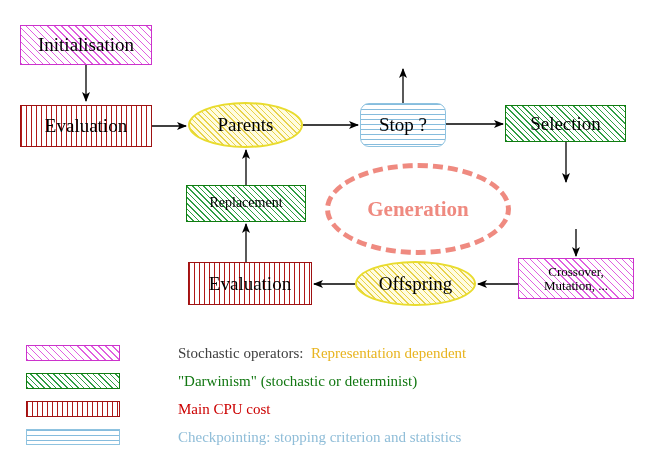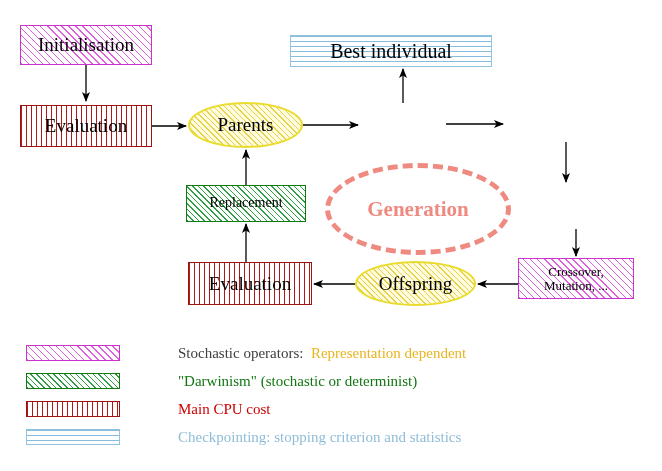--- a/index.html
+++ b/index.html
@@ -100,25 +100,28 @@
   </div>
 
   <div class="node h-red" style="left:20px;top:105px;width:132px;height:42px;">
     <span class="lbl" style="font-size:19px;">Evaluation</span>
   </div>
 
   <div class="node h-yellow ellipse" style="left:188px;top:102px;width:115px;height:46px;">
     <span class="lbl" style="font-size:19px;">Parents</span>
   </div>
 
-  <div class="node h-blue" style="left:290px;top:35px;width:202px;height:32px;">
-    <span class="lbl" style="font-size:20px;">Best individual</span>
+
+  <div class="node h-blue rounded" style="left:360px;top:103px;width:86px;height:44px;">
+    <span class="lbl" style="font-size:19px;">Stop ?</span>
   </div>
 
-
+  <div class="node h-green" style="left:505px;top:105px;width:121px;height:37px;">
+    <span class="lbl" style="font-size:19px;">Selection</span>
+  </div>
 
 
   <div class="node h-magenta" style="left:518px;top:258px;width:116px;height:41px;">
     <span class="lbl" style="font-size:13px;">Crossover,
 Mutation, ...</span>
   </div>
 
   <div class="node h-yellow ellipse" style="left:355px;top:261px;width:121px;height:45px;">
     <span class="lbl" style="font-size:19px;">Offspring</span>
   </div>

